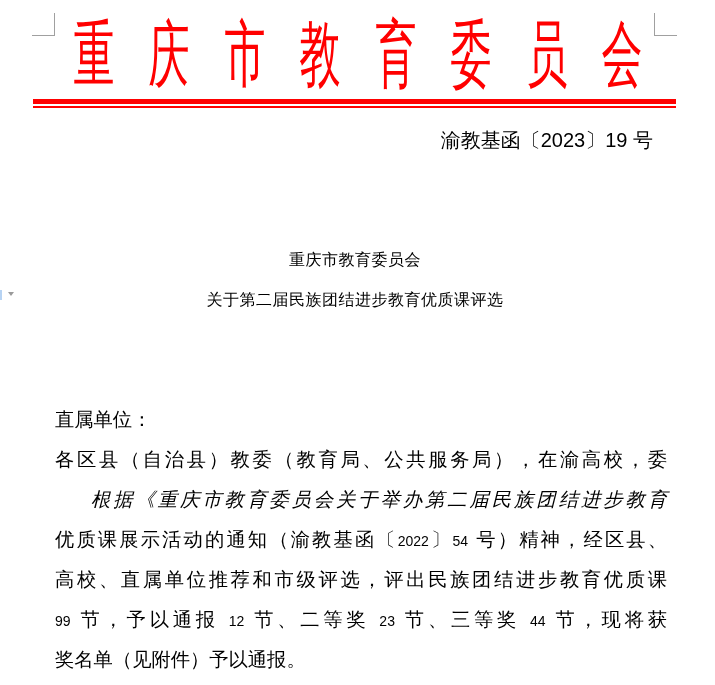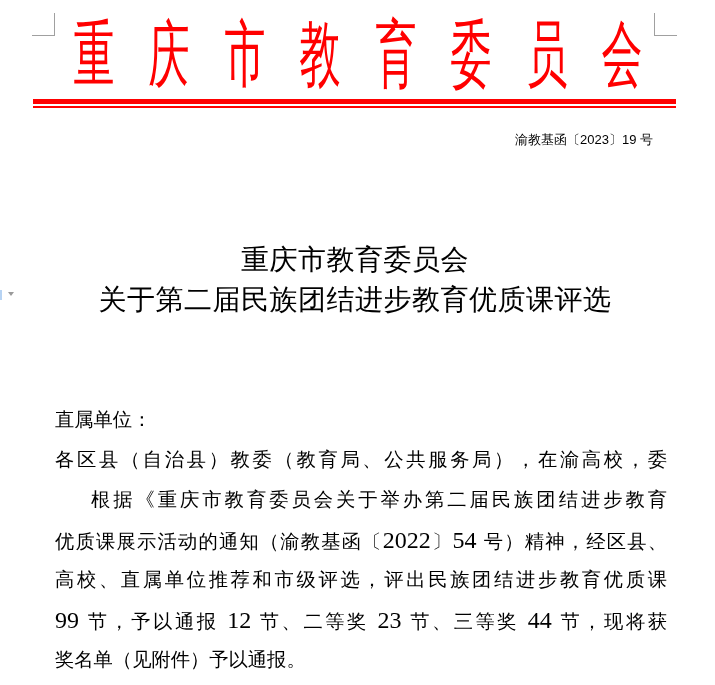--- a/index.html
+++ b/index.html
@@ -87,35 +87,35 @@
     left: 33px;
     top: 106px;
     width: 643px;
     height: 2px;
     background: #ff0000;
   }
   .doc-number {
     position: absolute;
     right: 62px;
     top: 127px;
-    font-size: 13px;
+    font-size: 20px;
     line-height: 26px;
     font-family: "Liberation Sans", sans-serif;
     color: #000;
     white-space: nowrap;
   }
   .title-block {
     position: absolute;
     left: 0;
     top: 240px;
     width: 710px;
     text-align: center;
   }
   .title-line {
-    font-size: 28px;
+    font-size: 16px;
     line-height: 39.5px;
     font-family: "DejaVu Sans", sans-serif;
     letter-spacing: 0.5px;
     white-space: nowrap;
   }
   .body-text {
     position: absolute;
     left: 55px;
     top: 400px;
     width: 612px;
@@ -127,24 +127,25 @@
     white-space: nowrap;
     height: 40px;
     text-align: justify;
     text-align-last: justify;
   }
   .body-line.last {
     text-align-last: left;
   }
   .body-line.indent {
     padding-left: 36px;
+    font-style: italic;
   }
   .num {
-    font-family: Liberation Serif, serif;
-    font-size: 24px;
+    font-family: Liberation Sans, sans-serif;
+    font-size: 14px;
   }
 </style>
 </head>
 <body>
 
 <div class="corner corner-tl"></div>
 <div class="corner corner-tr"></div>
 <div class="margin-marker"></div>
 <div class="margin-caret"></div>
 

